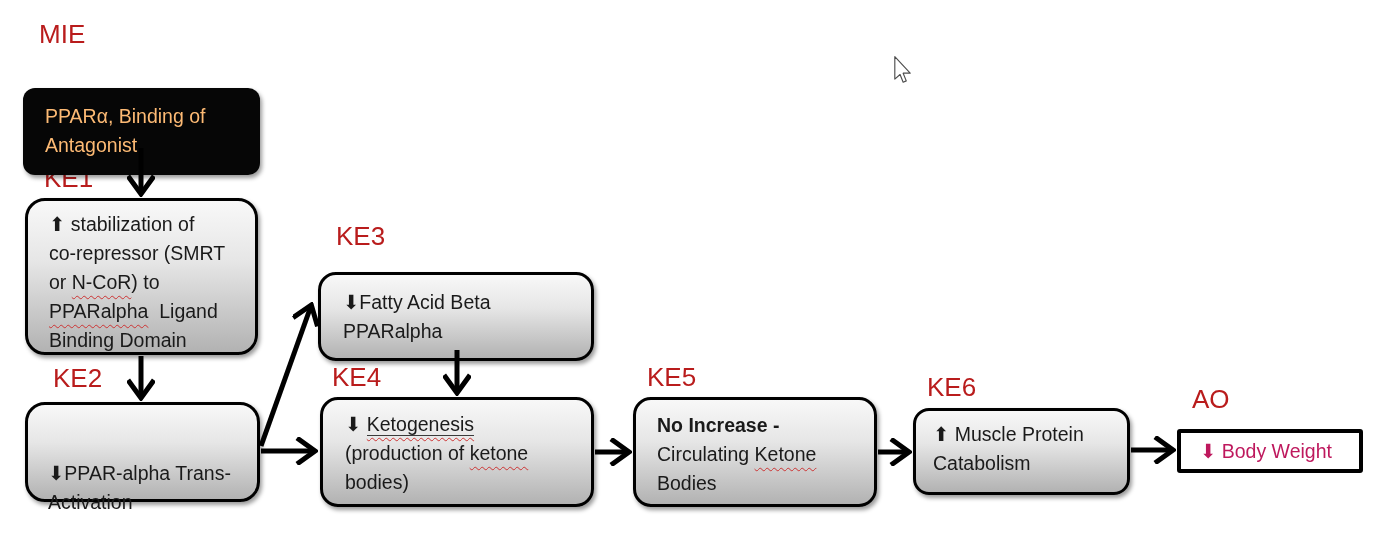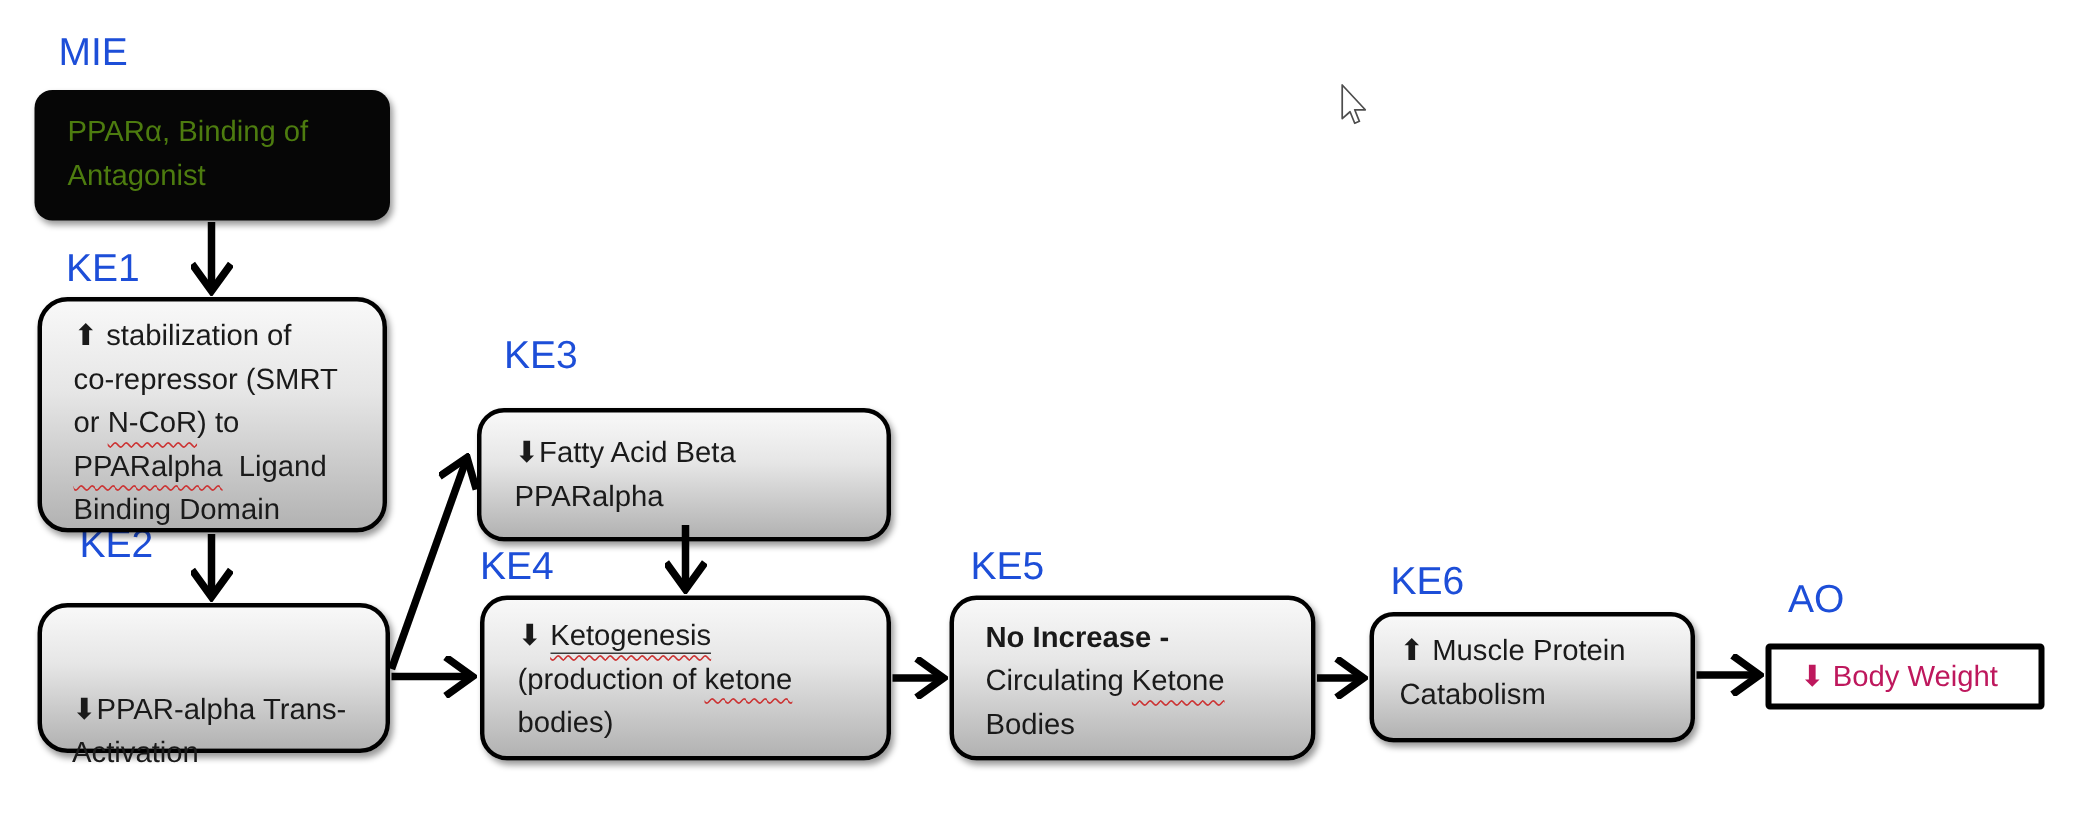--- a/index.html
+++ b/index.html
@@ -1,31 +1,31 @@
 <!DOCTYPE html>
 <html><head>
 <meta charset="utf-8">
 <style>
   html,body{margin:0;padding:0;background:#ffffff;}
   .canvas{
     position:relative;width:1391px;height:542px;background:#ffffff;overflow:hidden;
     font-family:"Liberation Sans","DejaVu Sans",sans-serif;color:#000;
   }
   .lbl{
-    position:absolute;font-size:26px;line-height:32px;color:#1d4ed8;letter-spacing:0px;
+    position:absolute;font-size:26px;line-height:32px;color:#b91c1c;letter-spacing:0px;
   }
   .node{
     position:absolute;box-sizing:border-box;
     border:3px solid #000;border-radius:18px;
     background:linear-gradient(180deg,#f8f8f8 0%,#e6e6e6 40%,#b2b2b2 100%);
     box-shadow:2px 3px 4px rgba(0,0,0,0.40);
     color:#1a1a1a;font-size:19.5px;line-height:29px;
   }
   .node .txt{white-space:nowrap;padding:10px 0 0 21px;}
-  .node-mie{background:#060606;border:none;border-radius:12px;color:#4d7c0f;}
+  .node-mie{background:#060606;border:none;border-radius:12px;color:#fdba74;margin-top:28px;}
   .node-mie .txt{padding:14px 0 0 22px;}
   .node-ke1 .txt{padding:9px 0 0 21px;}
   .node-ke2 .txt{padding:14px 0 0 20px;margin-top:40px;}
   .node-ke3 .txt{padding:13px 0 0 22px;}
   .node-ke4 .txt{padding:10px 0 0 22px;}
   .node-ke5 .txt{padding:11px 0 0 21px;}
   .node-ke6 .txt{padding:9px 0 0 17px;}
   .node-ao{
     background:#ffffff;border:4px solid #000;border-radius:3px;box-shadow:none;
     display:flex;align-items:center;color:#be185d;
@@ -37,23 +37,23 @@
   .overlay{position:absolute;left:0;top:0;pointer-events:none;}
   .cursor{position:absolute;left:894px;top:56px;pointer-events:none;}
 </style>
 </head>
 <body>
 
 <div class="canvas">
 
   <div class="lbl" style="left:39px;top:18px">MIE</div>
   <div class="lbl" style="left:44px;top:162px">KE1</div>
-  <div class="lbl" style="left:53px;top:346px">KE2</div>
+  <div class="lbl" style="left:53px;top:362px">KE2</div>
   <div class="lbl" style="left:336px;top:220px">KE3</div>
-  <div class="lbl" style="left:320px;top:361px">KE4</div>
+  <div class="lbl" style="left:332px;top:361px">KE4</div>
   <div class="lbl" style="left:647px;top:361px">KE5</div>
   <div class="lbl" style="left:927px;top:371px">KE6</div>
   <div class="lbl" style="left:1192px;top:383px">AO</div>
 
   <div class="node node-mie" style="left:23px;top:60px;width:237px;height:87px">
     <div class="txt"><span>PPARα, Binding of</span><br><span>Antagonist</span></div>
   </div>
 
   <div class="node node-ke1" style="left:25px;top:198px;width:233px;height:157px;border-radius:20px">
     <div class="txt"><span>⬆ stabilization of</span><br><span>co-repressor (SMRT</span><br><span>or </span><span class="sq">N-CoR</span><span>) to</span><br><span class="sq">PPARalpha</span><span>&nbsp; Ligand</span><br><span>Binding Domain</span></div>

